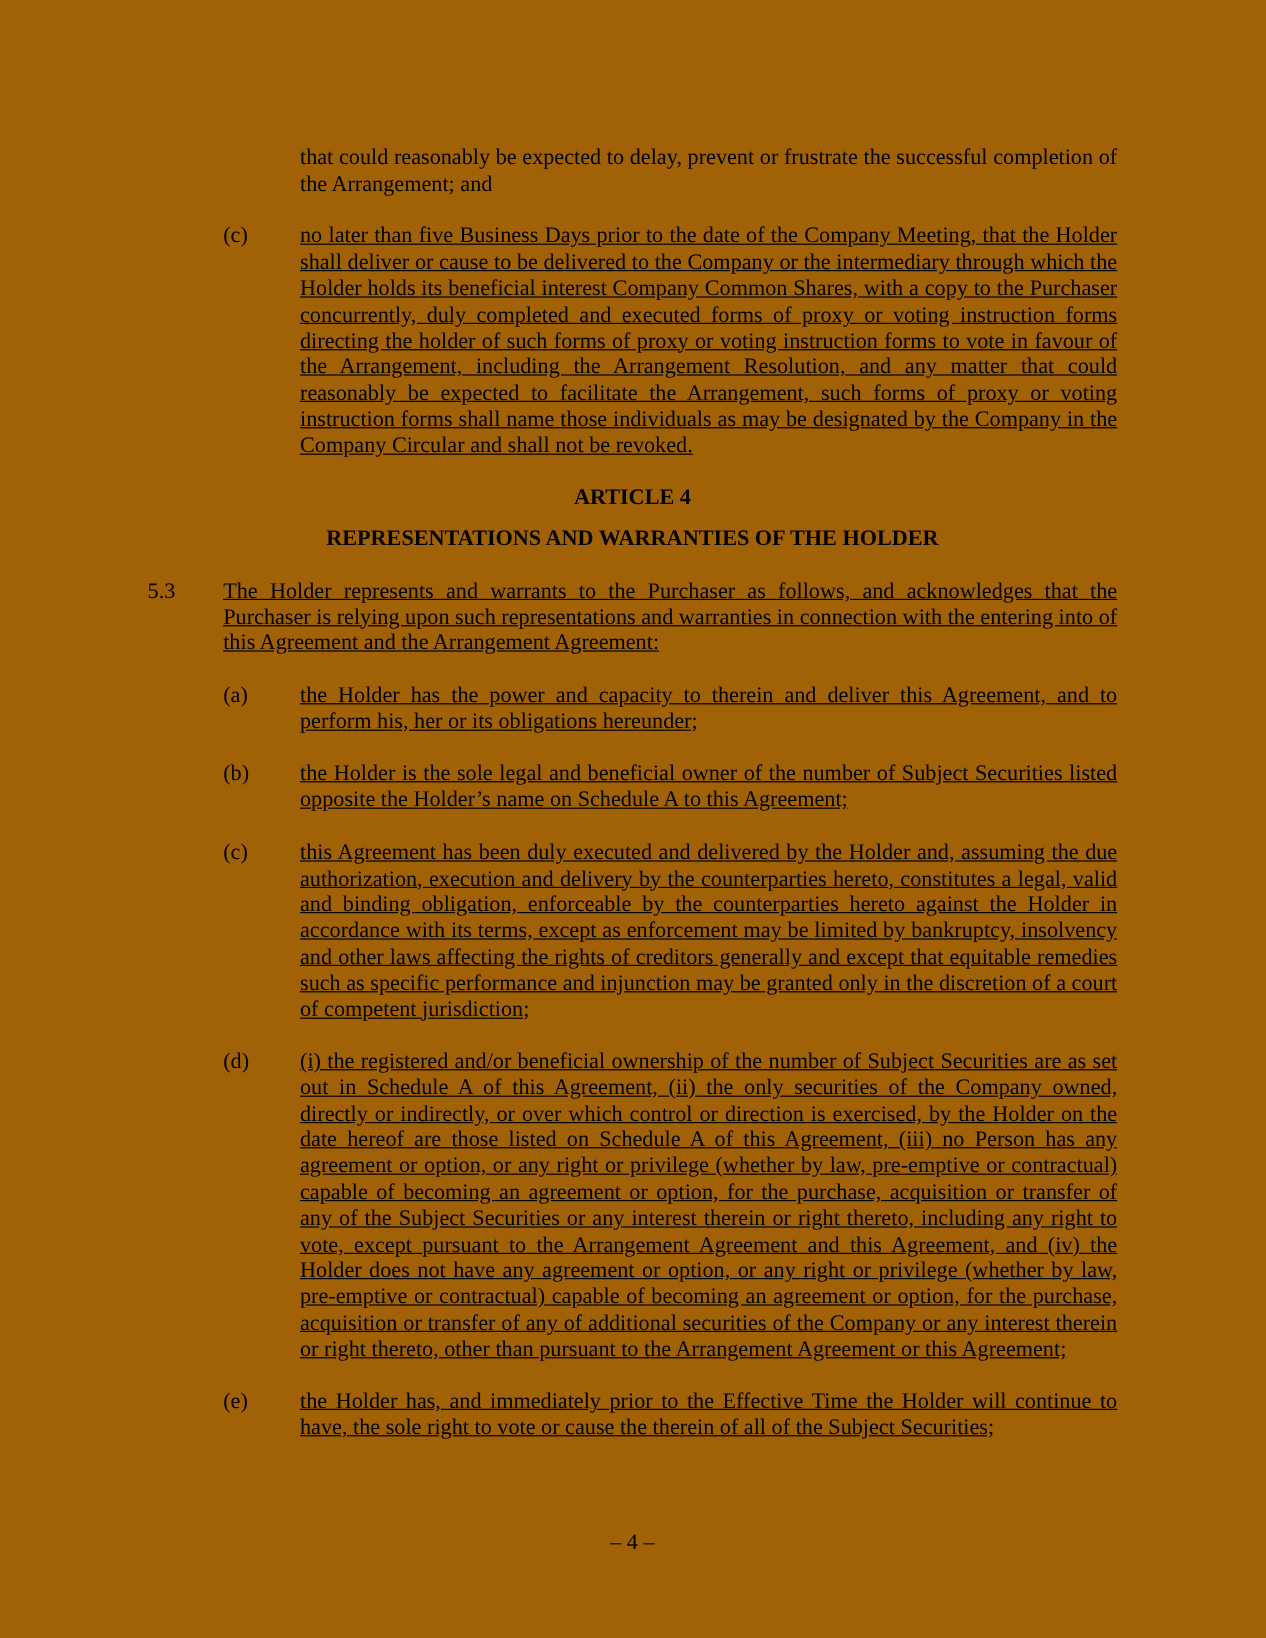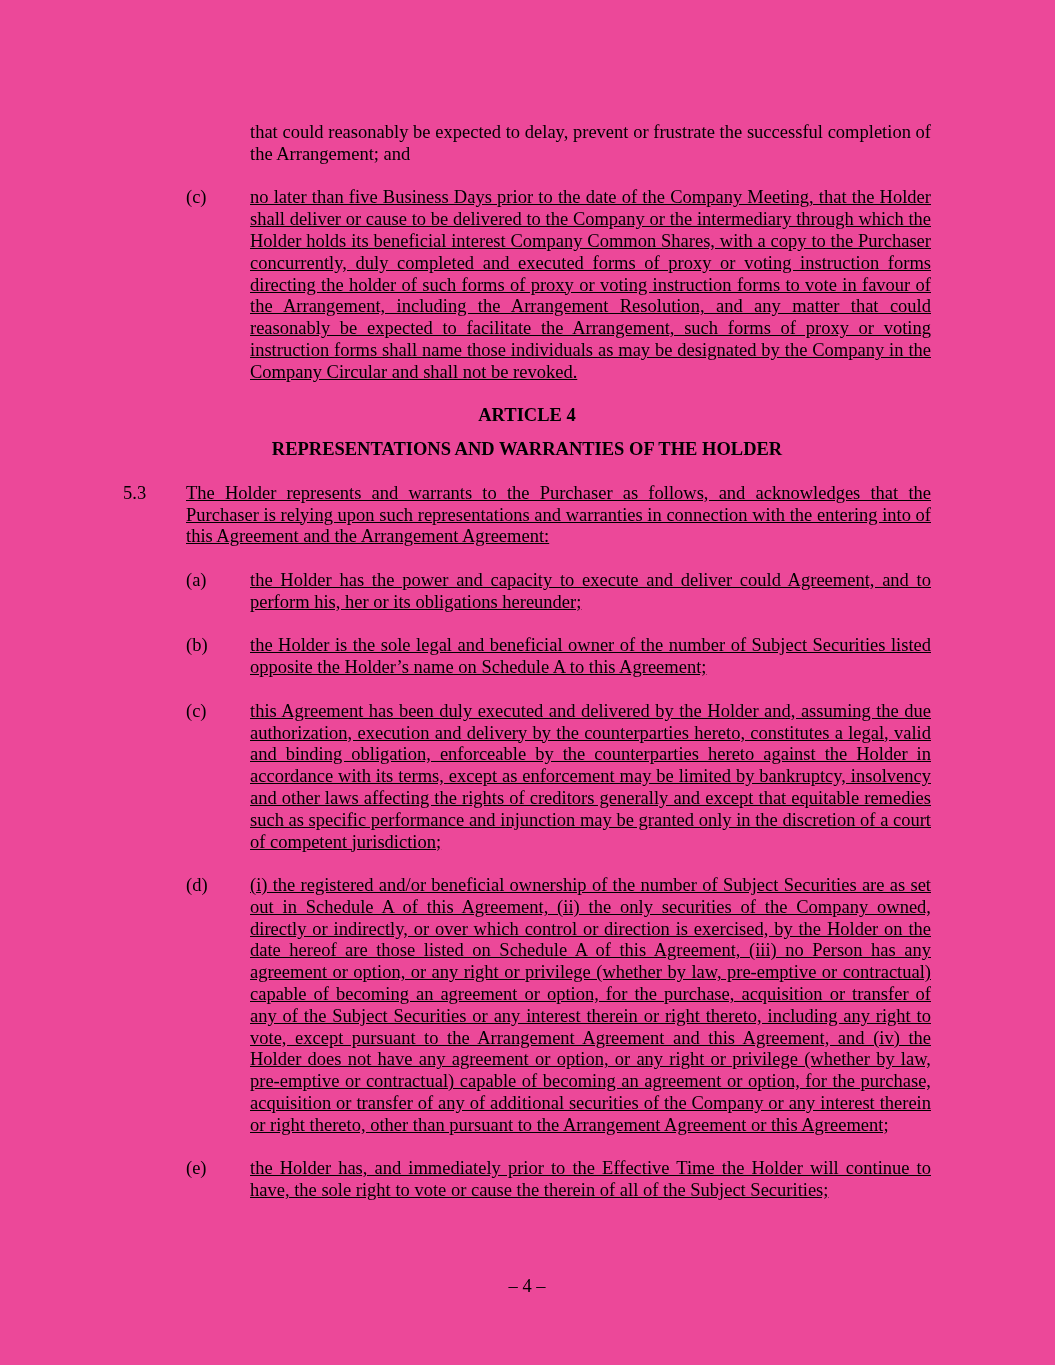--- a/index.html
+++ b/index.html
@@ -1,20 +1,20 @@
 <!DOCTYPE html>
 <html><head>
 <meta charset="utf-8">
 <style>
   html, body { margin: 0; padding: 0; background: #ffffff; }
   .page {
     position: relative;
     width: 1055px;
     height: 1365px;
-    background: #ec4899;
+    background: #a16207;
     color: #000000;
     font-family: "Liberation Serif", serif;
     font-size: 18.5px;
     line-height: 21.8px;
     box-sizing: border-box;
     padding: 122px 124px 0 123px;
     overflow: hidden;
   }
   .para {
     text-align: justify;
@@ -60,21 +60,21 @@
     <div>REPRESENTATIONS AND WARRANTIES OF THE HOLDER</div>
   </div>
 
   <div class="item">
     <div class="lbl">5.3</div>
     <div class="txt">The Holder represents and warrants to the Purchaser as follows, and acknowledges that the Purchaser is relying upon such representations and warranties in connection with the entering into of this Agreement and the Arrangement Agreement:</div>
   </div>
 
   <div class="item sub">
     <div class="lbl">(a)</div>
-    <div class="txt">the Holder has the power and capacity to execute and deliver could Agreement, and to perform his, her or its obligations hereunder;</div>
+    <div class="txt">the Holder has the power and capacity to therein and deliver this Agreement, and to perform his, her or its obligations hereunder;</div>
   </div>
 
   <div class="item sub">
     <div class="lbl">(b)</div>
     <div class="txt">the Holder is the sole legal and beneficial owner of the number of Subject Securities listed opposite the Holder’s name on Schedule A to this Agreement;</div>
   </div>
 
   <div class="item sub">
     <div class="lbl">(c)</div>
     <div class="txt">this Agreement has been duly executed and delivered by the Holder and, assuming the due authorization, execution and delivery by the counterparties hereto, constitutes a legal, valid and binding obligation, enforceable by the counterparties hereto against the Holder in accordance with its terms, except as enforcement may be limited by bankruptcy, insolvency and other laws affecting the rights of creditors generally and except that equitable remedies such as specific performance and injunction may be granted only in the discretion of a court of competent jurisdiction;</div>

